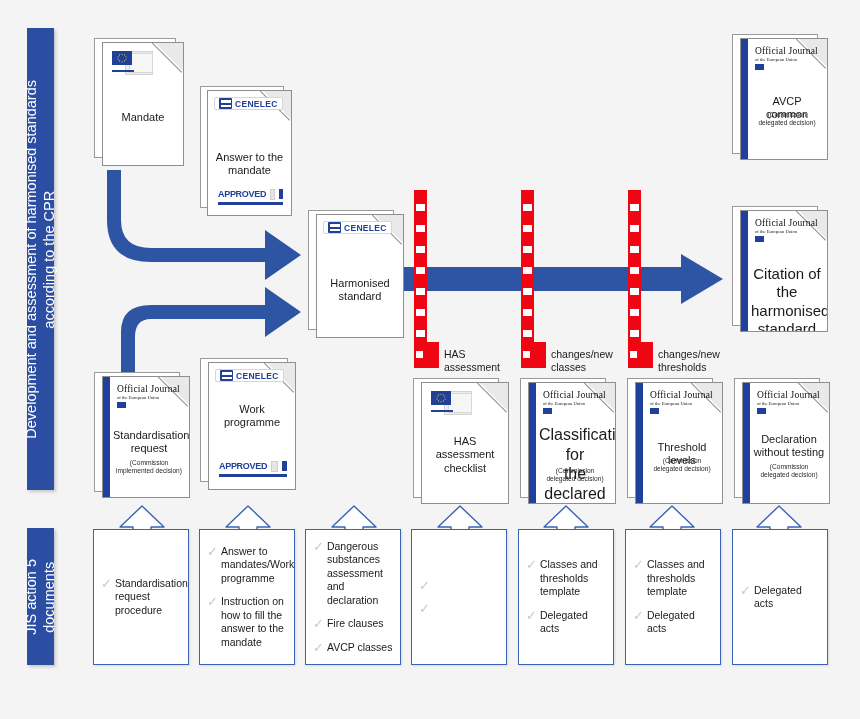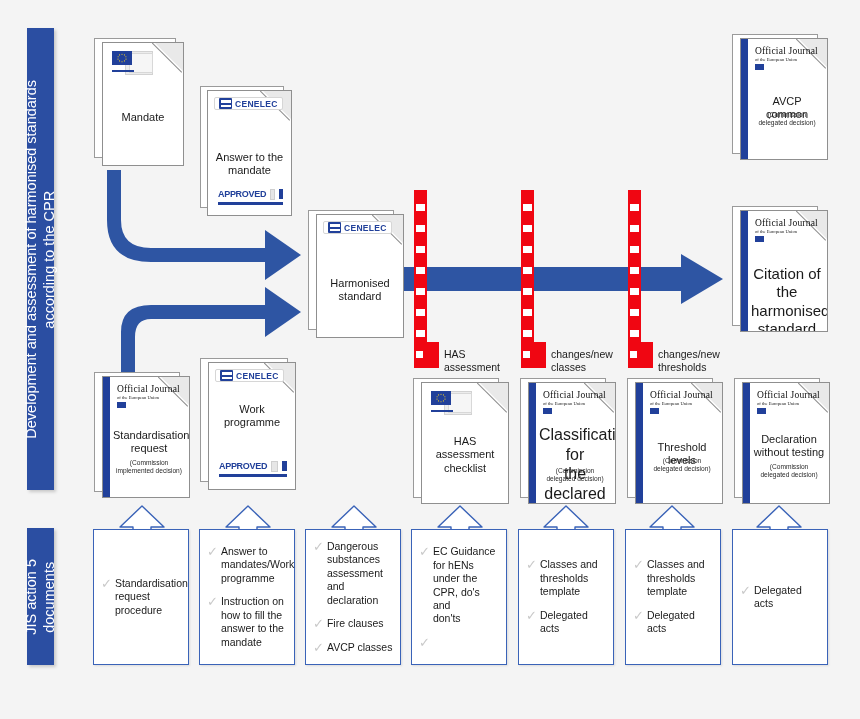--- a/index.html
+++ b/index.html
@@ -505,24 +505,20 @@
     </div>
     <div class="bitem">
       <span class="ck">✓</span>
       <span class="tx">AVCP classes</span>
     </div>
   </div>
 
   <div class="bbox" style="left:411px;top:529px;width:96px;height:136px;">
     <div class="bitem">
       <span class="ck">✓</span>
-      <span class="tx">EC Guidance
-for hENs under the
-CPR, do's and
-don'ts</span>
     </div>
     <div class="bitem">
       <span class="ck">✓</span>
     </div>
   </div>
 
   <div class="bbox" style="left:518px;top:529px;width:96px;height:136px;">
     <div class="bitem">
       <span class="ck">✓</span>
       <span class="tx">Classes and

